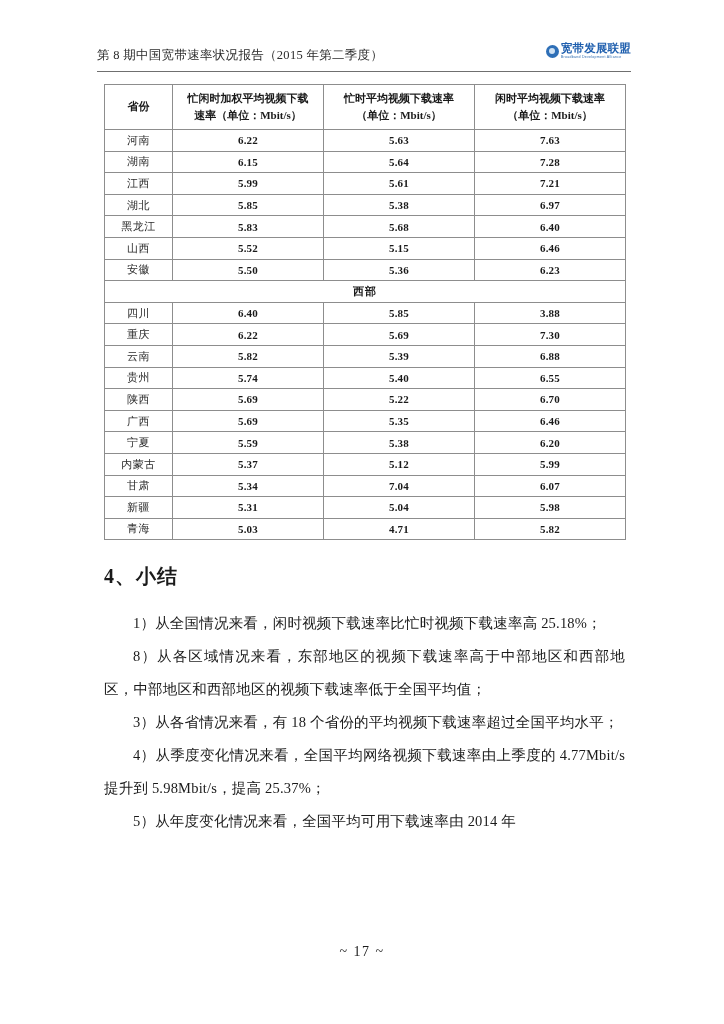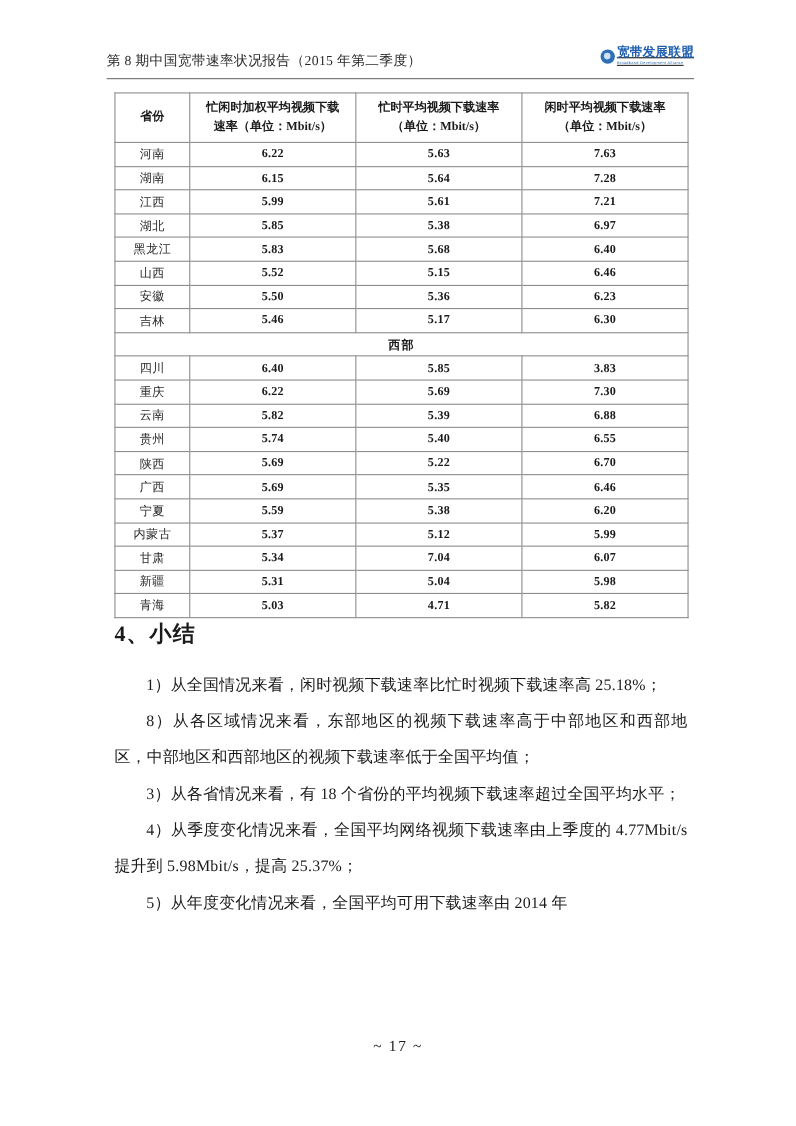--- a/index.html
+++ b/index.html
@@ -62,21 +62,20 @@
     top: 3px;
     width: 6px;
     height: 6px;
     border-radius: 50%;
     background: #cfe2f4;
   }
   .logo-text-wrap {
     display: flex;
     flex-direction: column;
     line-height: 1;
-    text-decoration: underline;
   }
   .logo-cn {
     font-family: "Liberation Sans", "DejaVu Sans", sans-serif;
     font-size: 11.5px;
     font-weight: bold;
     color: #1f5fae;
     letter-spacing: 0.2px;
     white-space: nowrap;
   }
   .logo-en {
@@ -261,34 +260,28 @@
           <td class="num-cell">5.52</td>
           <td class="num-cell">5.15</td>
           <td class="num-cell">6.46</td>
         </tr>
         <tr>
           <td class="prov-cell">安徽</td>
           <td class="num-cell">5.50</td>
           <td class="num-cell">5.36</td>
           <td class="num-cell">6.23</td>
         </tr>
-        <tr>
-          <td class="prov-cell">吉林</td>
-          <td class="num-cell">5.46</td>
-          <td class="num-cell">5.17</td>
-          <td class="num-cell">6.30</td>
-        </tr>
         <tr class="region-row">
           <td colspan="4">西部</td>
         </tr>
         <tr>
           <td class="prov-cell">四川</td>
           <td class="num-cell">6.40</td>
           <td class="num-cell">5.85</td>
-          <td class="num-cell">3.83</td>
+          <td class="num-cell">3.88</td>
         </tr>
         <tr>
           <td class="prov-cell">重庆</td>
           <td class="num-cell">6.22</td>
           <td class="num-cell">5.69</td>
           <td class="num-cell">7.30</td>
         </tr>
         <tr>
           <td class="prov-cell">云南</td>
           <td class="num-cell">5.82</td>

